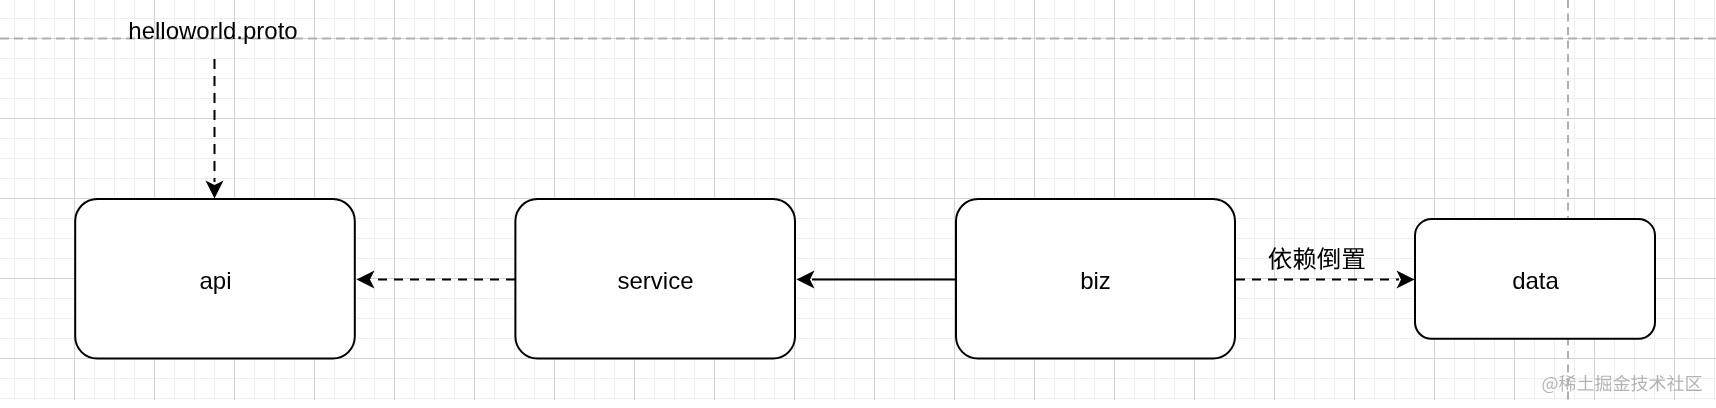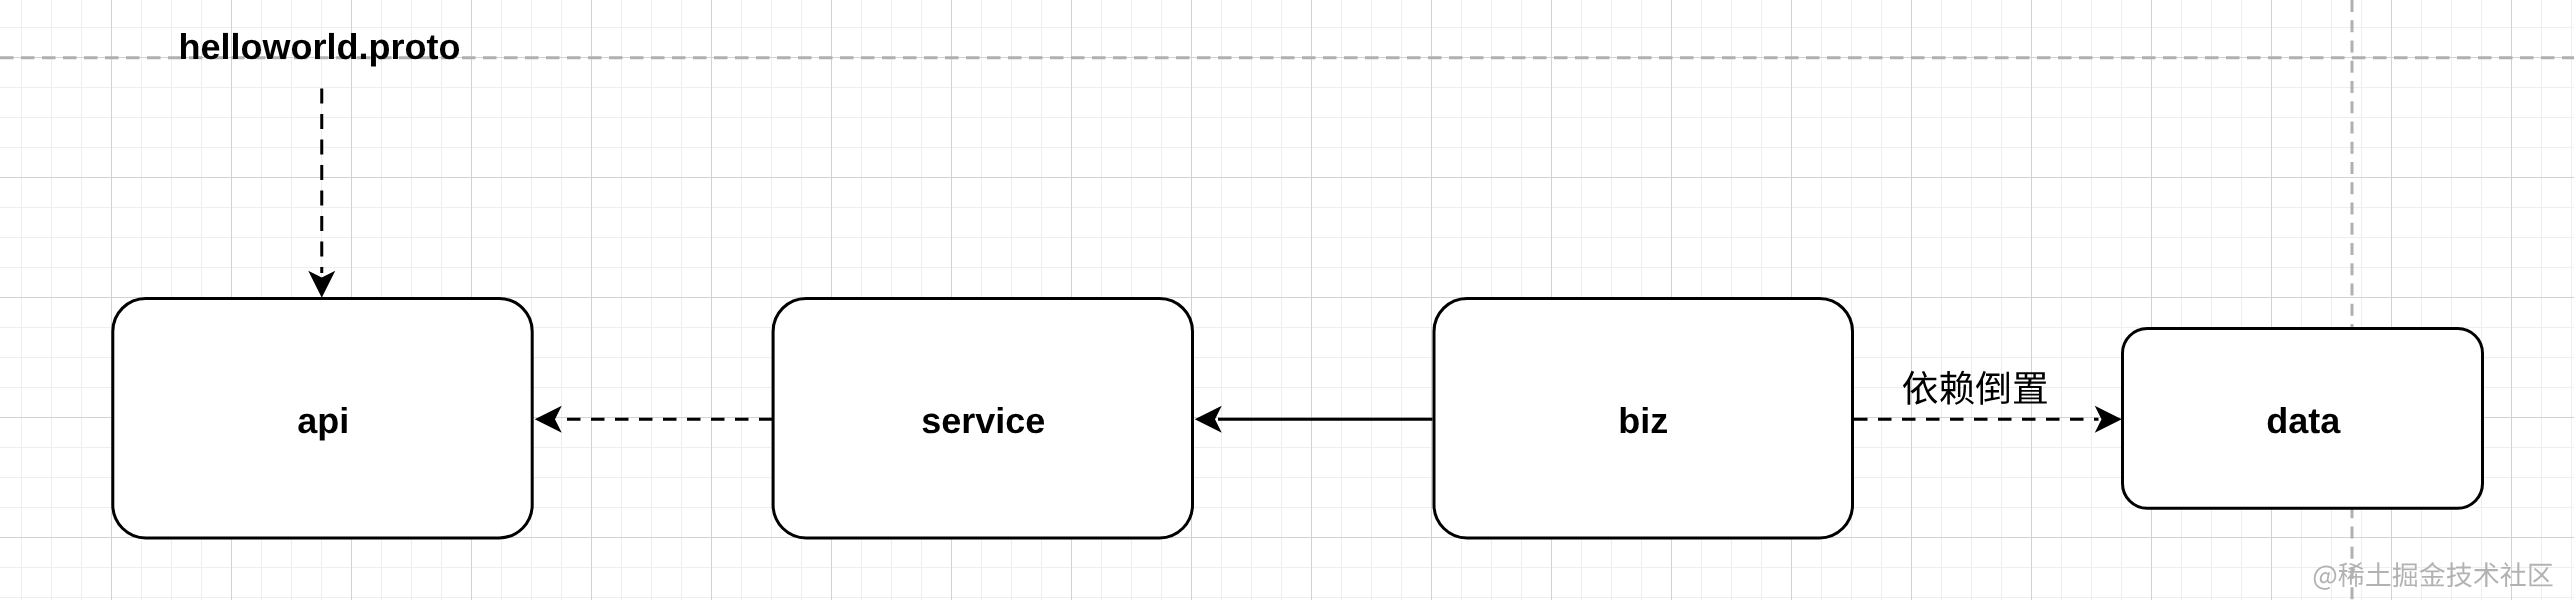--- a/index.html
+++ b/index.html
@@ -9,21 +9,20 @@
     background-color:#ffffff;
     background-image:
       linear-gradient(90deg, #d2d2d2 1px, transparent 1px),
       linear-gradient(180deg, #d2d2d2 1px, transparent 1px),
       linear-gradient(90deg, #eeeeee 1px, transparent 1px),
       linear-gradient(180deg, #eeeeee 1px, transparent 1px);
     background-size:80px 80px, 80px 80px, 20px 20px, 20px 20px;
     background-position:74px 0, 0 38px, 14px 0, 0 18px;
     overflow:hidden;
     font-family:"Liberation Sans", sans-serif;
-    font-weight:bold;
   }
   svg{position:absolute;left:0;top:0;}
 </style>
 </head>
 <body>
 <div id="canvas">
 <svg width="1716" height="408" viewBox="0 0 1716 408">
 
   <line x1="0" y1="38.5" x2="1716" y2="38.5" stroke="#b0b0b0" stroke-width="2" stroke-dasharray="9 5"></line>
   <line x1="1568" y1="0" x2="1568" y2="408" stroke="#b0b0b0" stroke-width="2" stroke-dasharray="8 5.5"></line>

